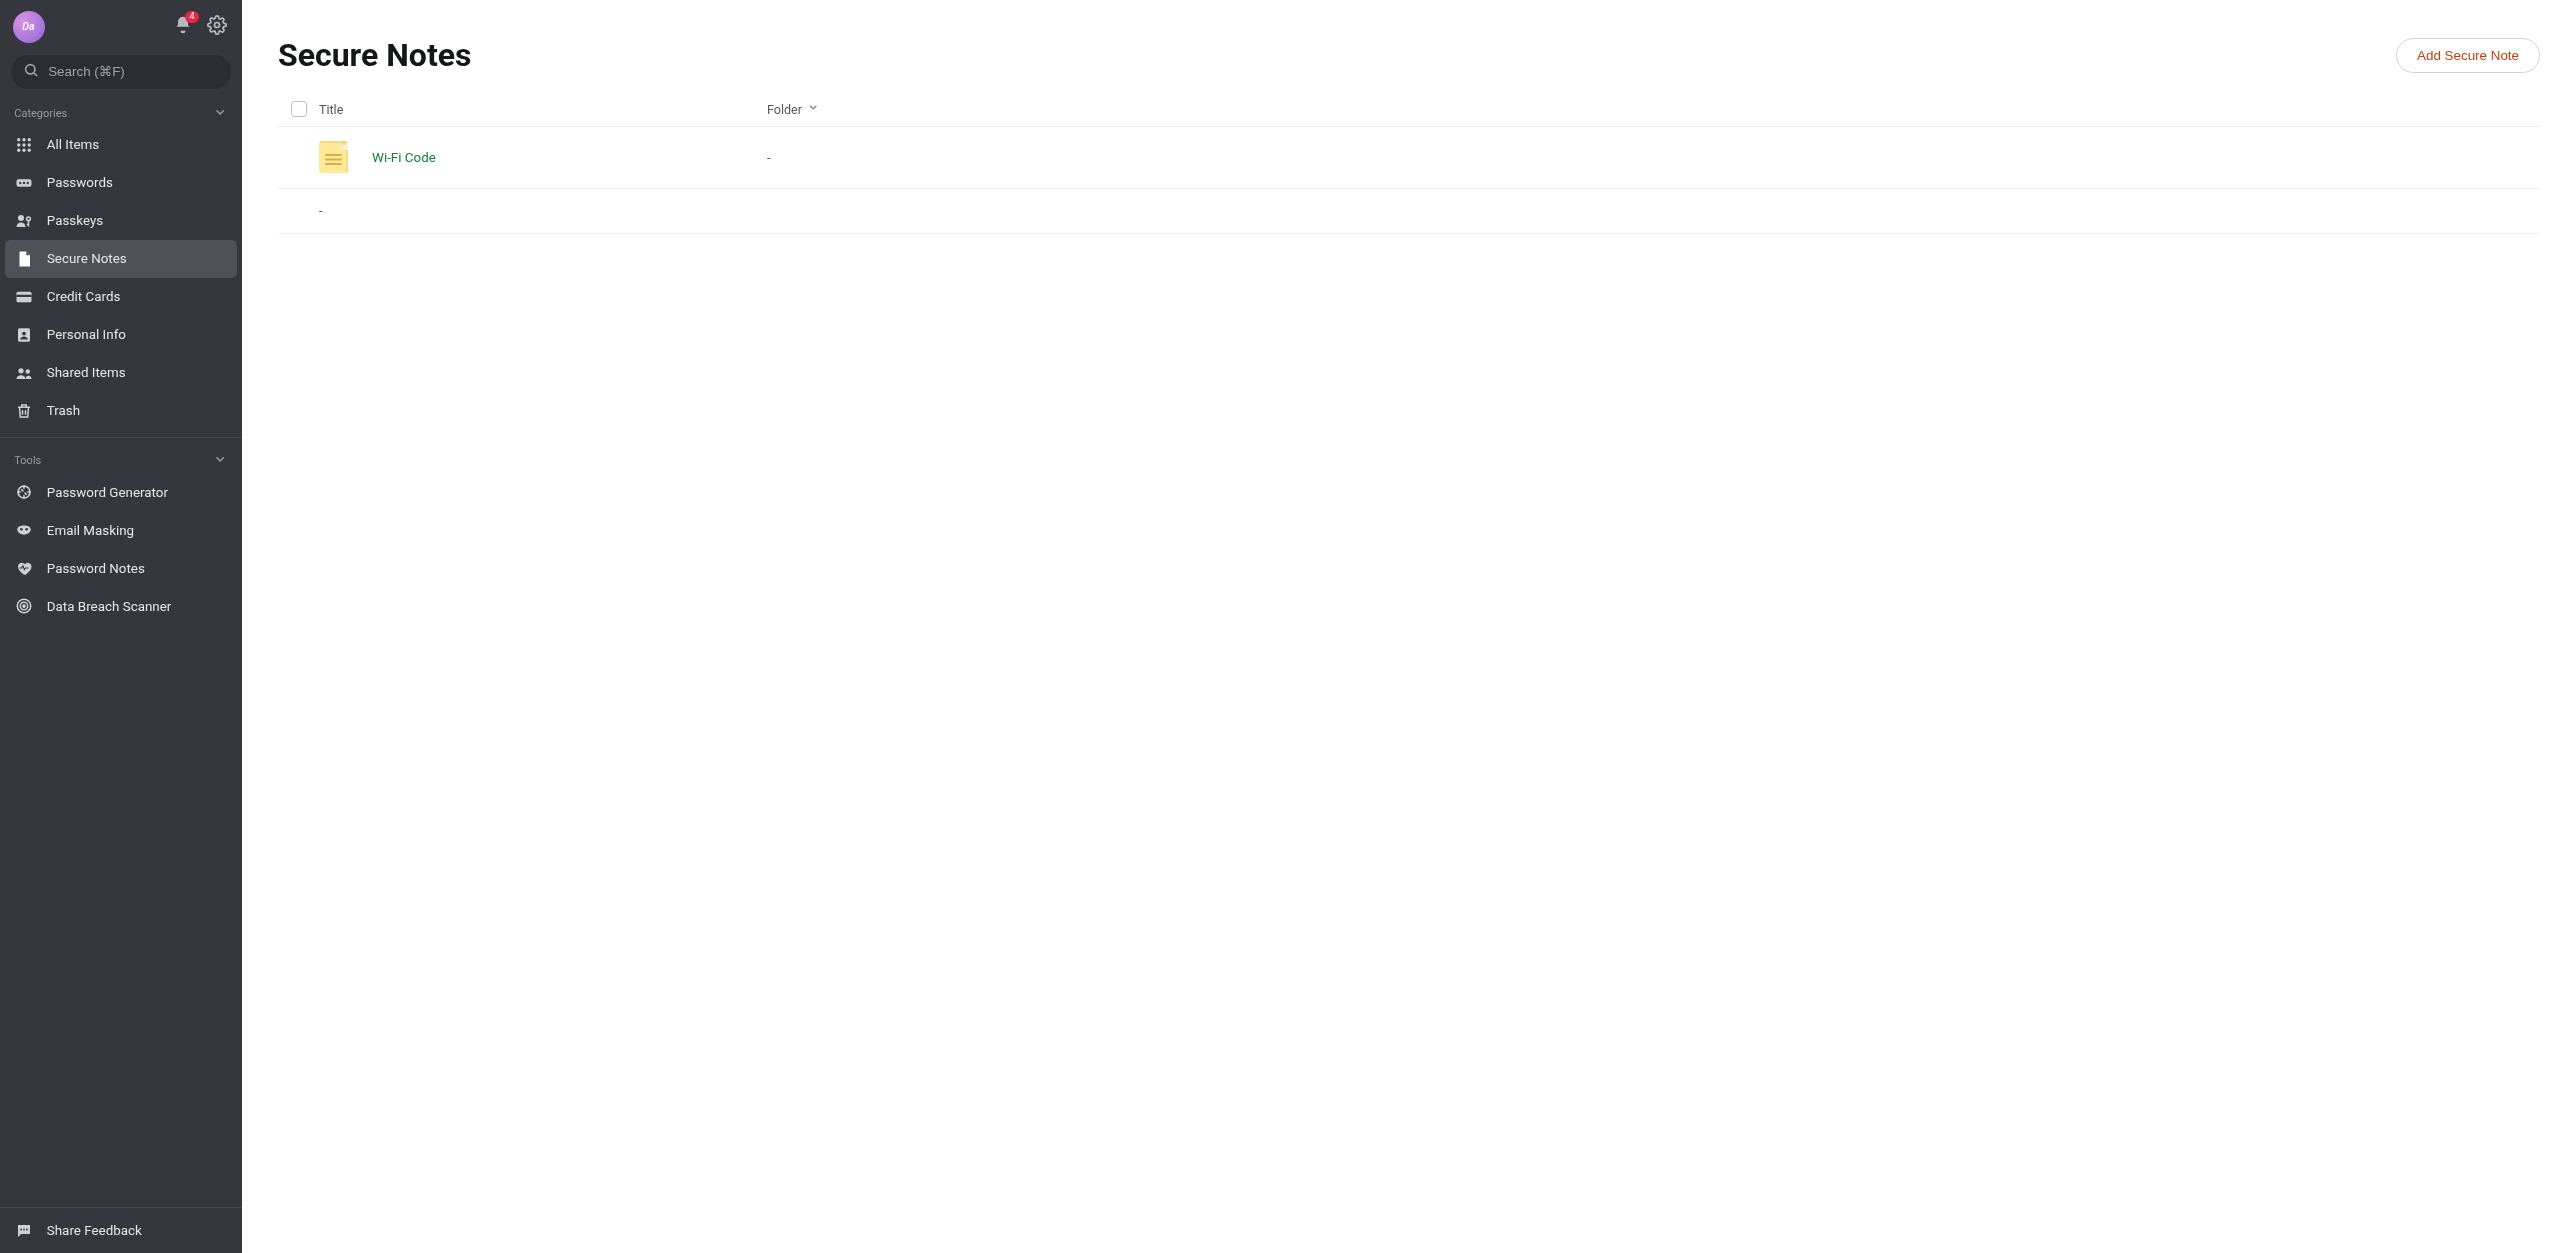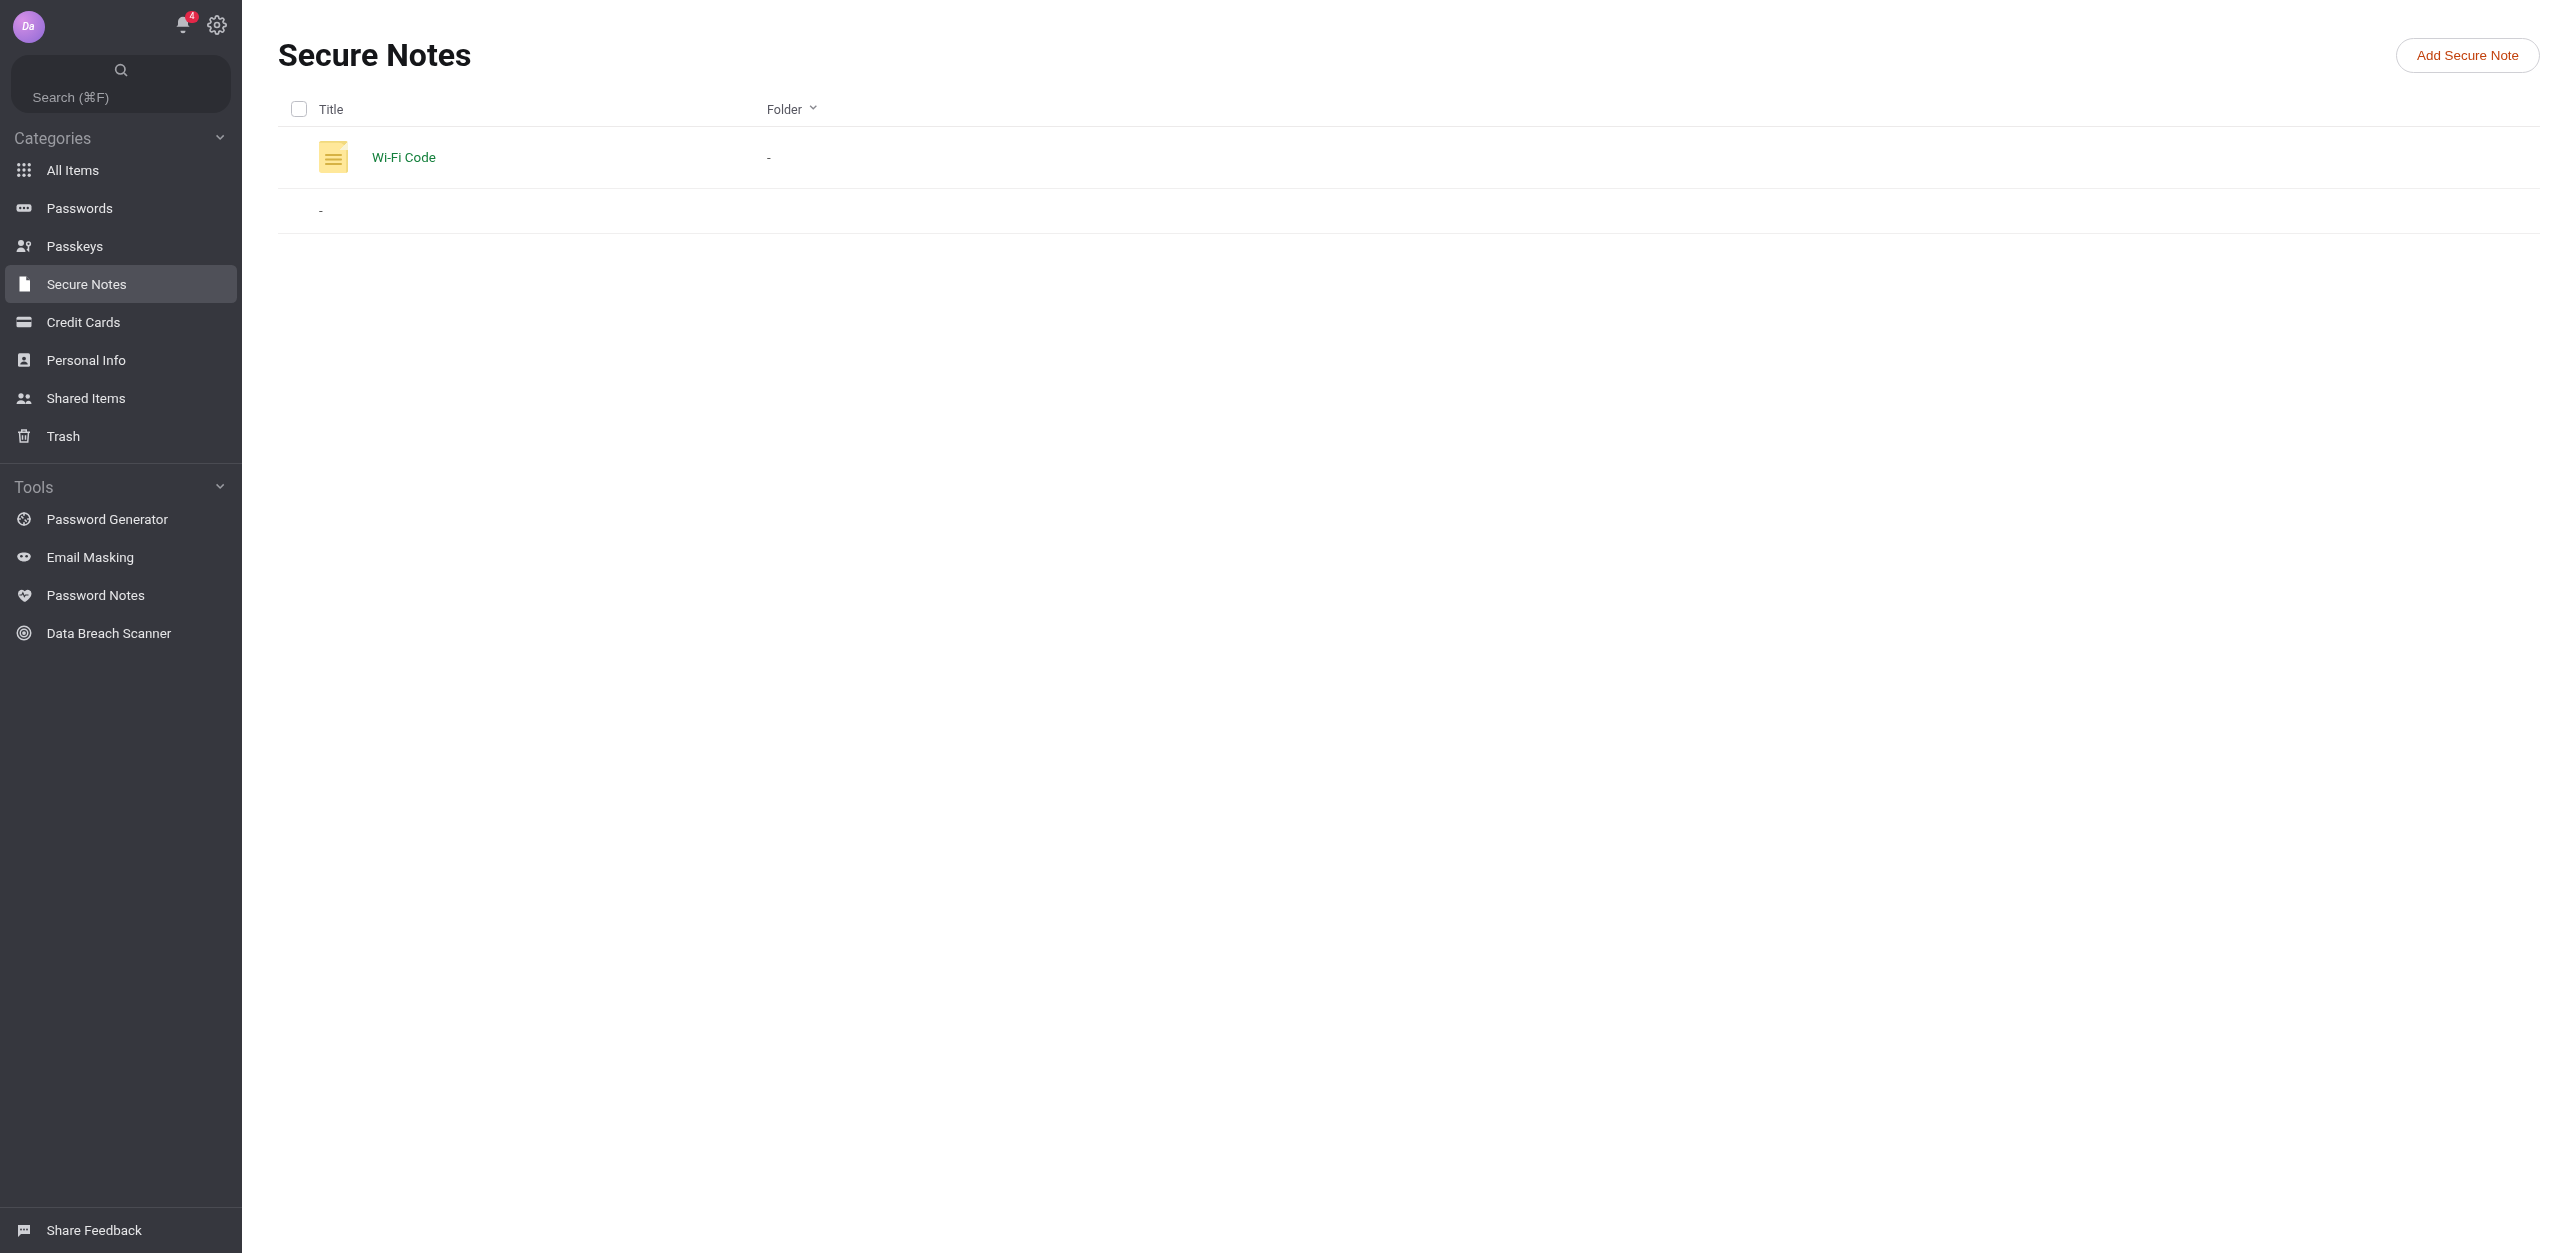--- a/index.html
+++ b/index.html
@@ -41,37 +41,36 @@
   }
 
   .search-wrap { padding: 5.4px 10.7px 9px 10.7px; }
   .search {
     display: flex; align-items: center;
     background: #2c2d33;
     border-radius: 18px;
     padding: 7.2px 12.5px;
     gap: 9px;
     color: #a1a2a8;
-    flex-direction: column;
   }
   .search input {
     flex: 1;
     background: transparent;
     border: none;
     outline: none;
     color: #e6e6e8;
     font-size: 13.4px;
   }
   .search input::placeholder { color: #a1a2a8; }
 
   .sb-section-hdr {
     display: flex; align-items: center; justify-content: space-between;
     padding: 7.2px 14.3px 3.6px 14.3px;
     color: #9a9ba1;
-    font-size: 16px;
+    font-size: 11px;
     cursor: pointer;
   }
 
   .sb-list {}
   .sb-item {
     display: flex; align-items: center; gap: 12.5px;
     padding: 9px 14.3px;
     color: #e6e6e8;
     font-size: 13.4px;
     cursor: pointer;

